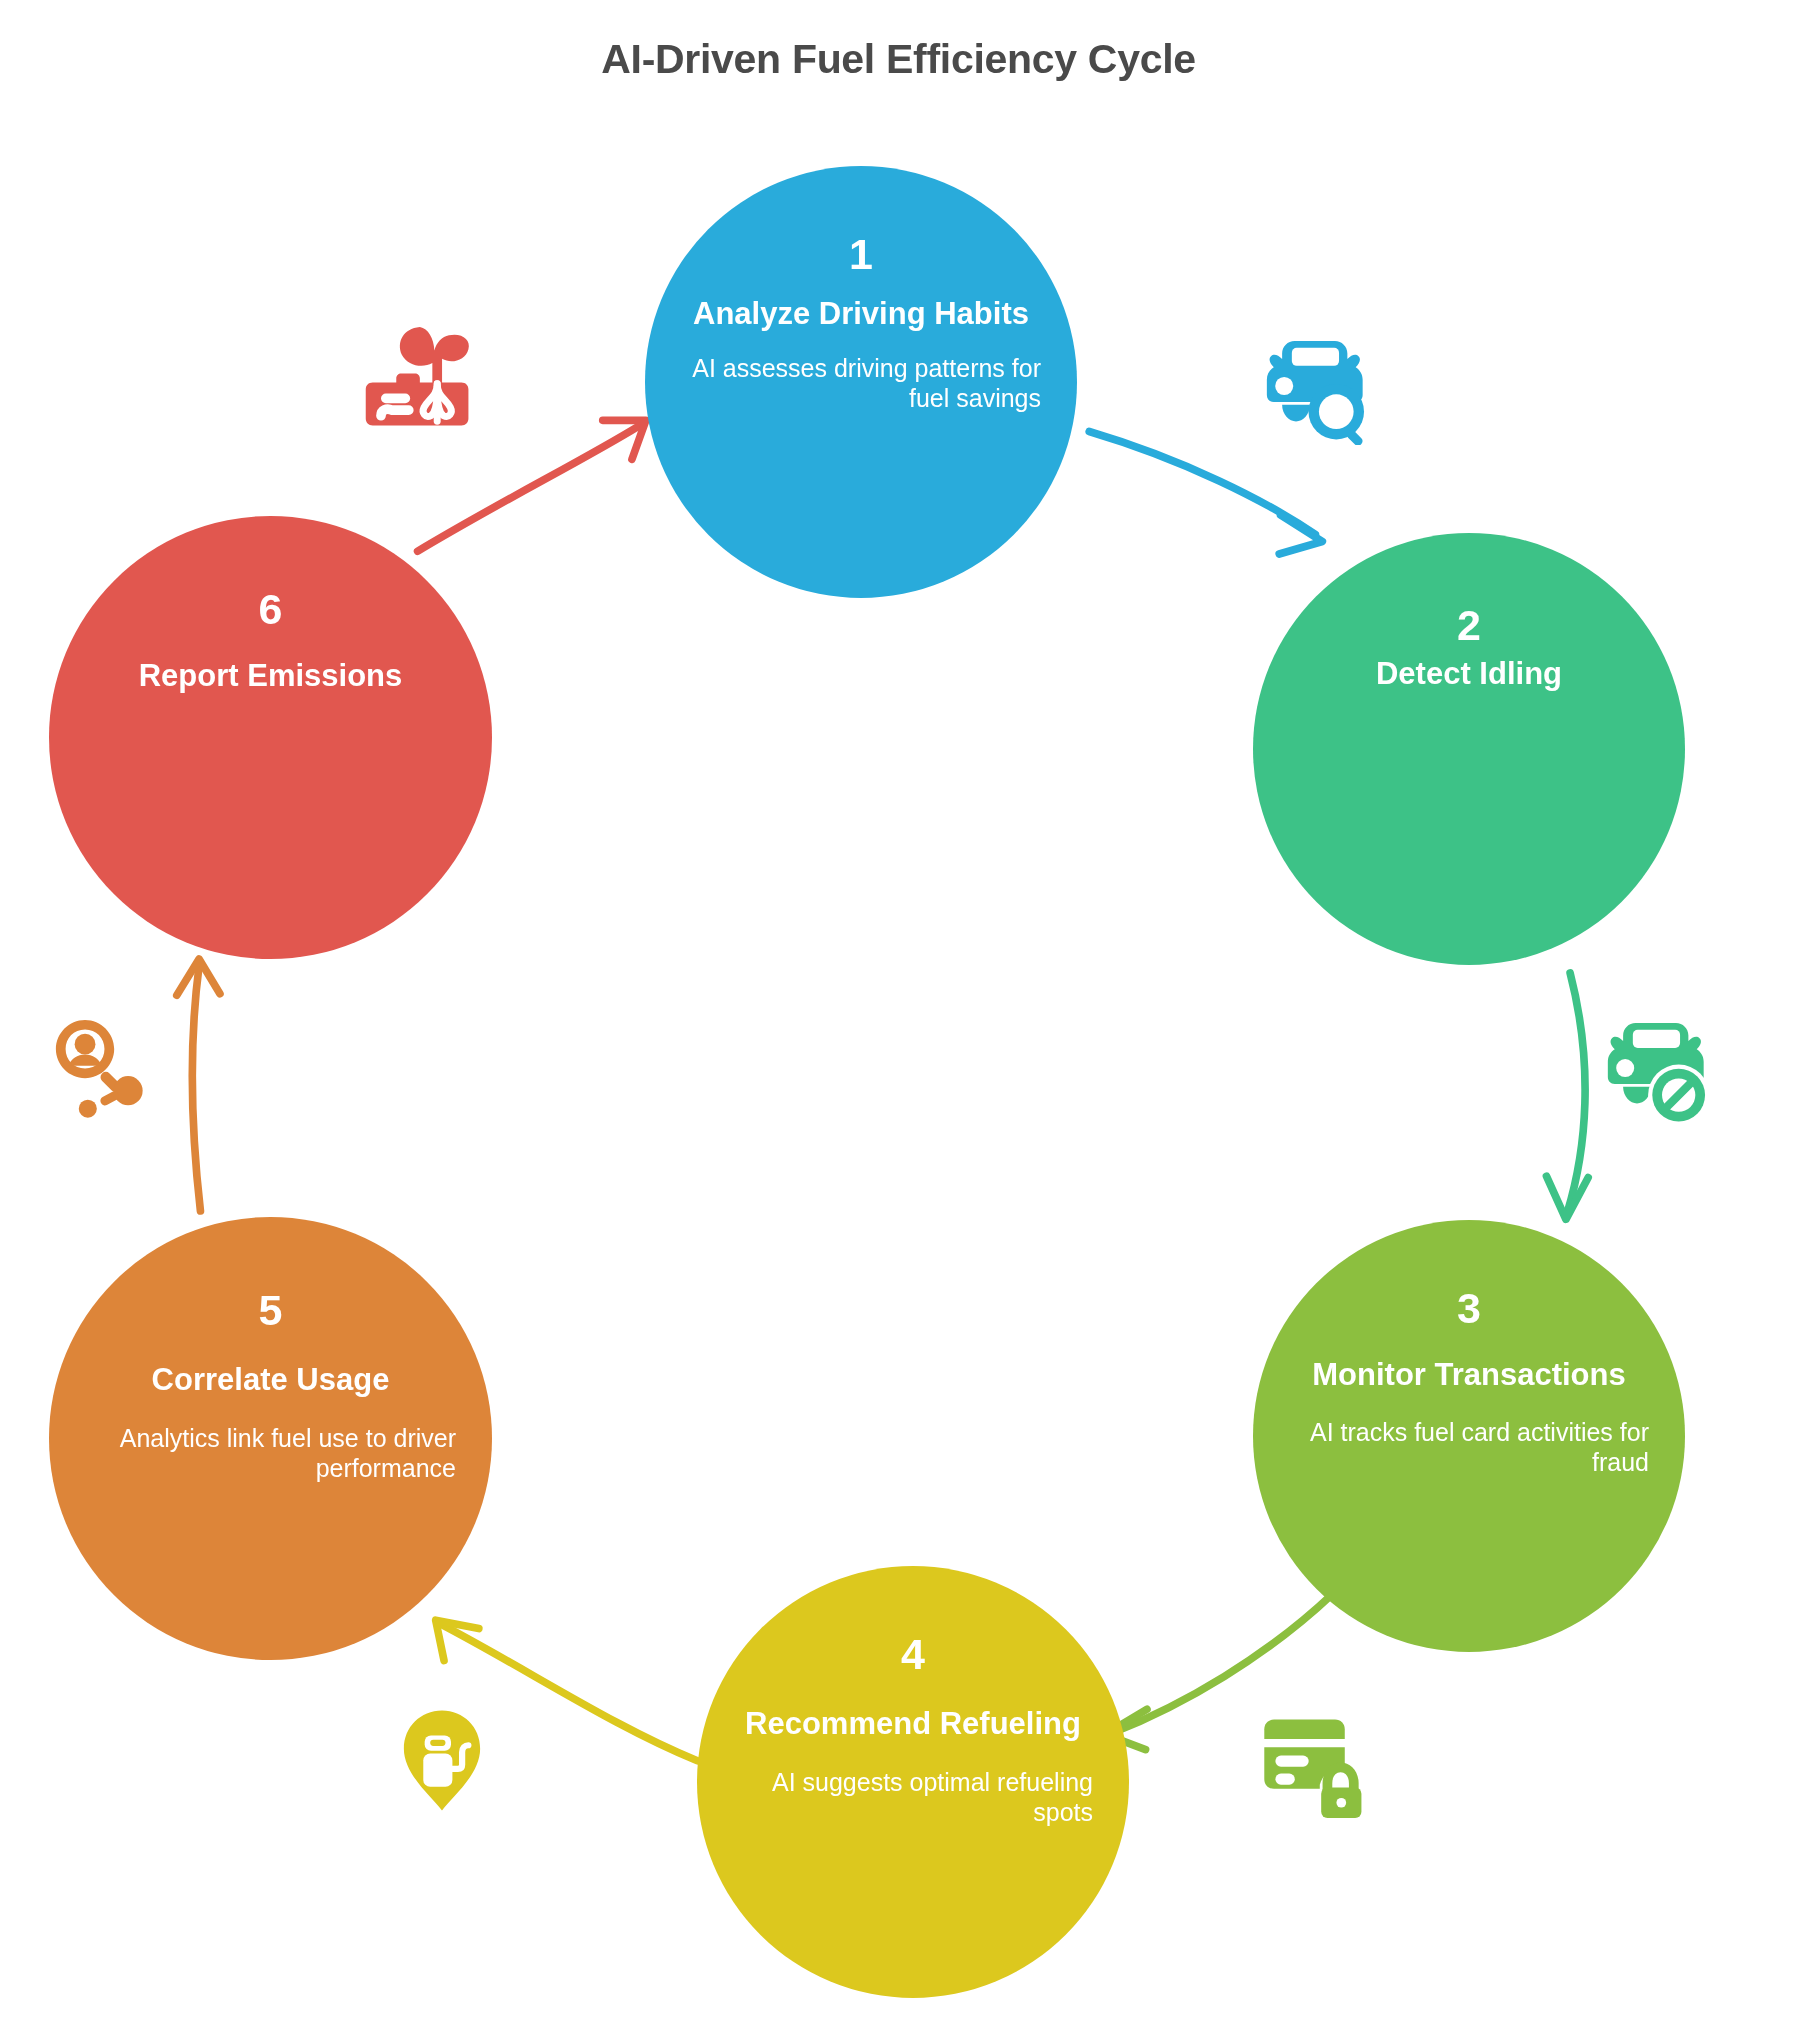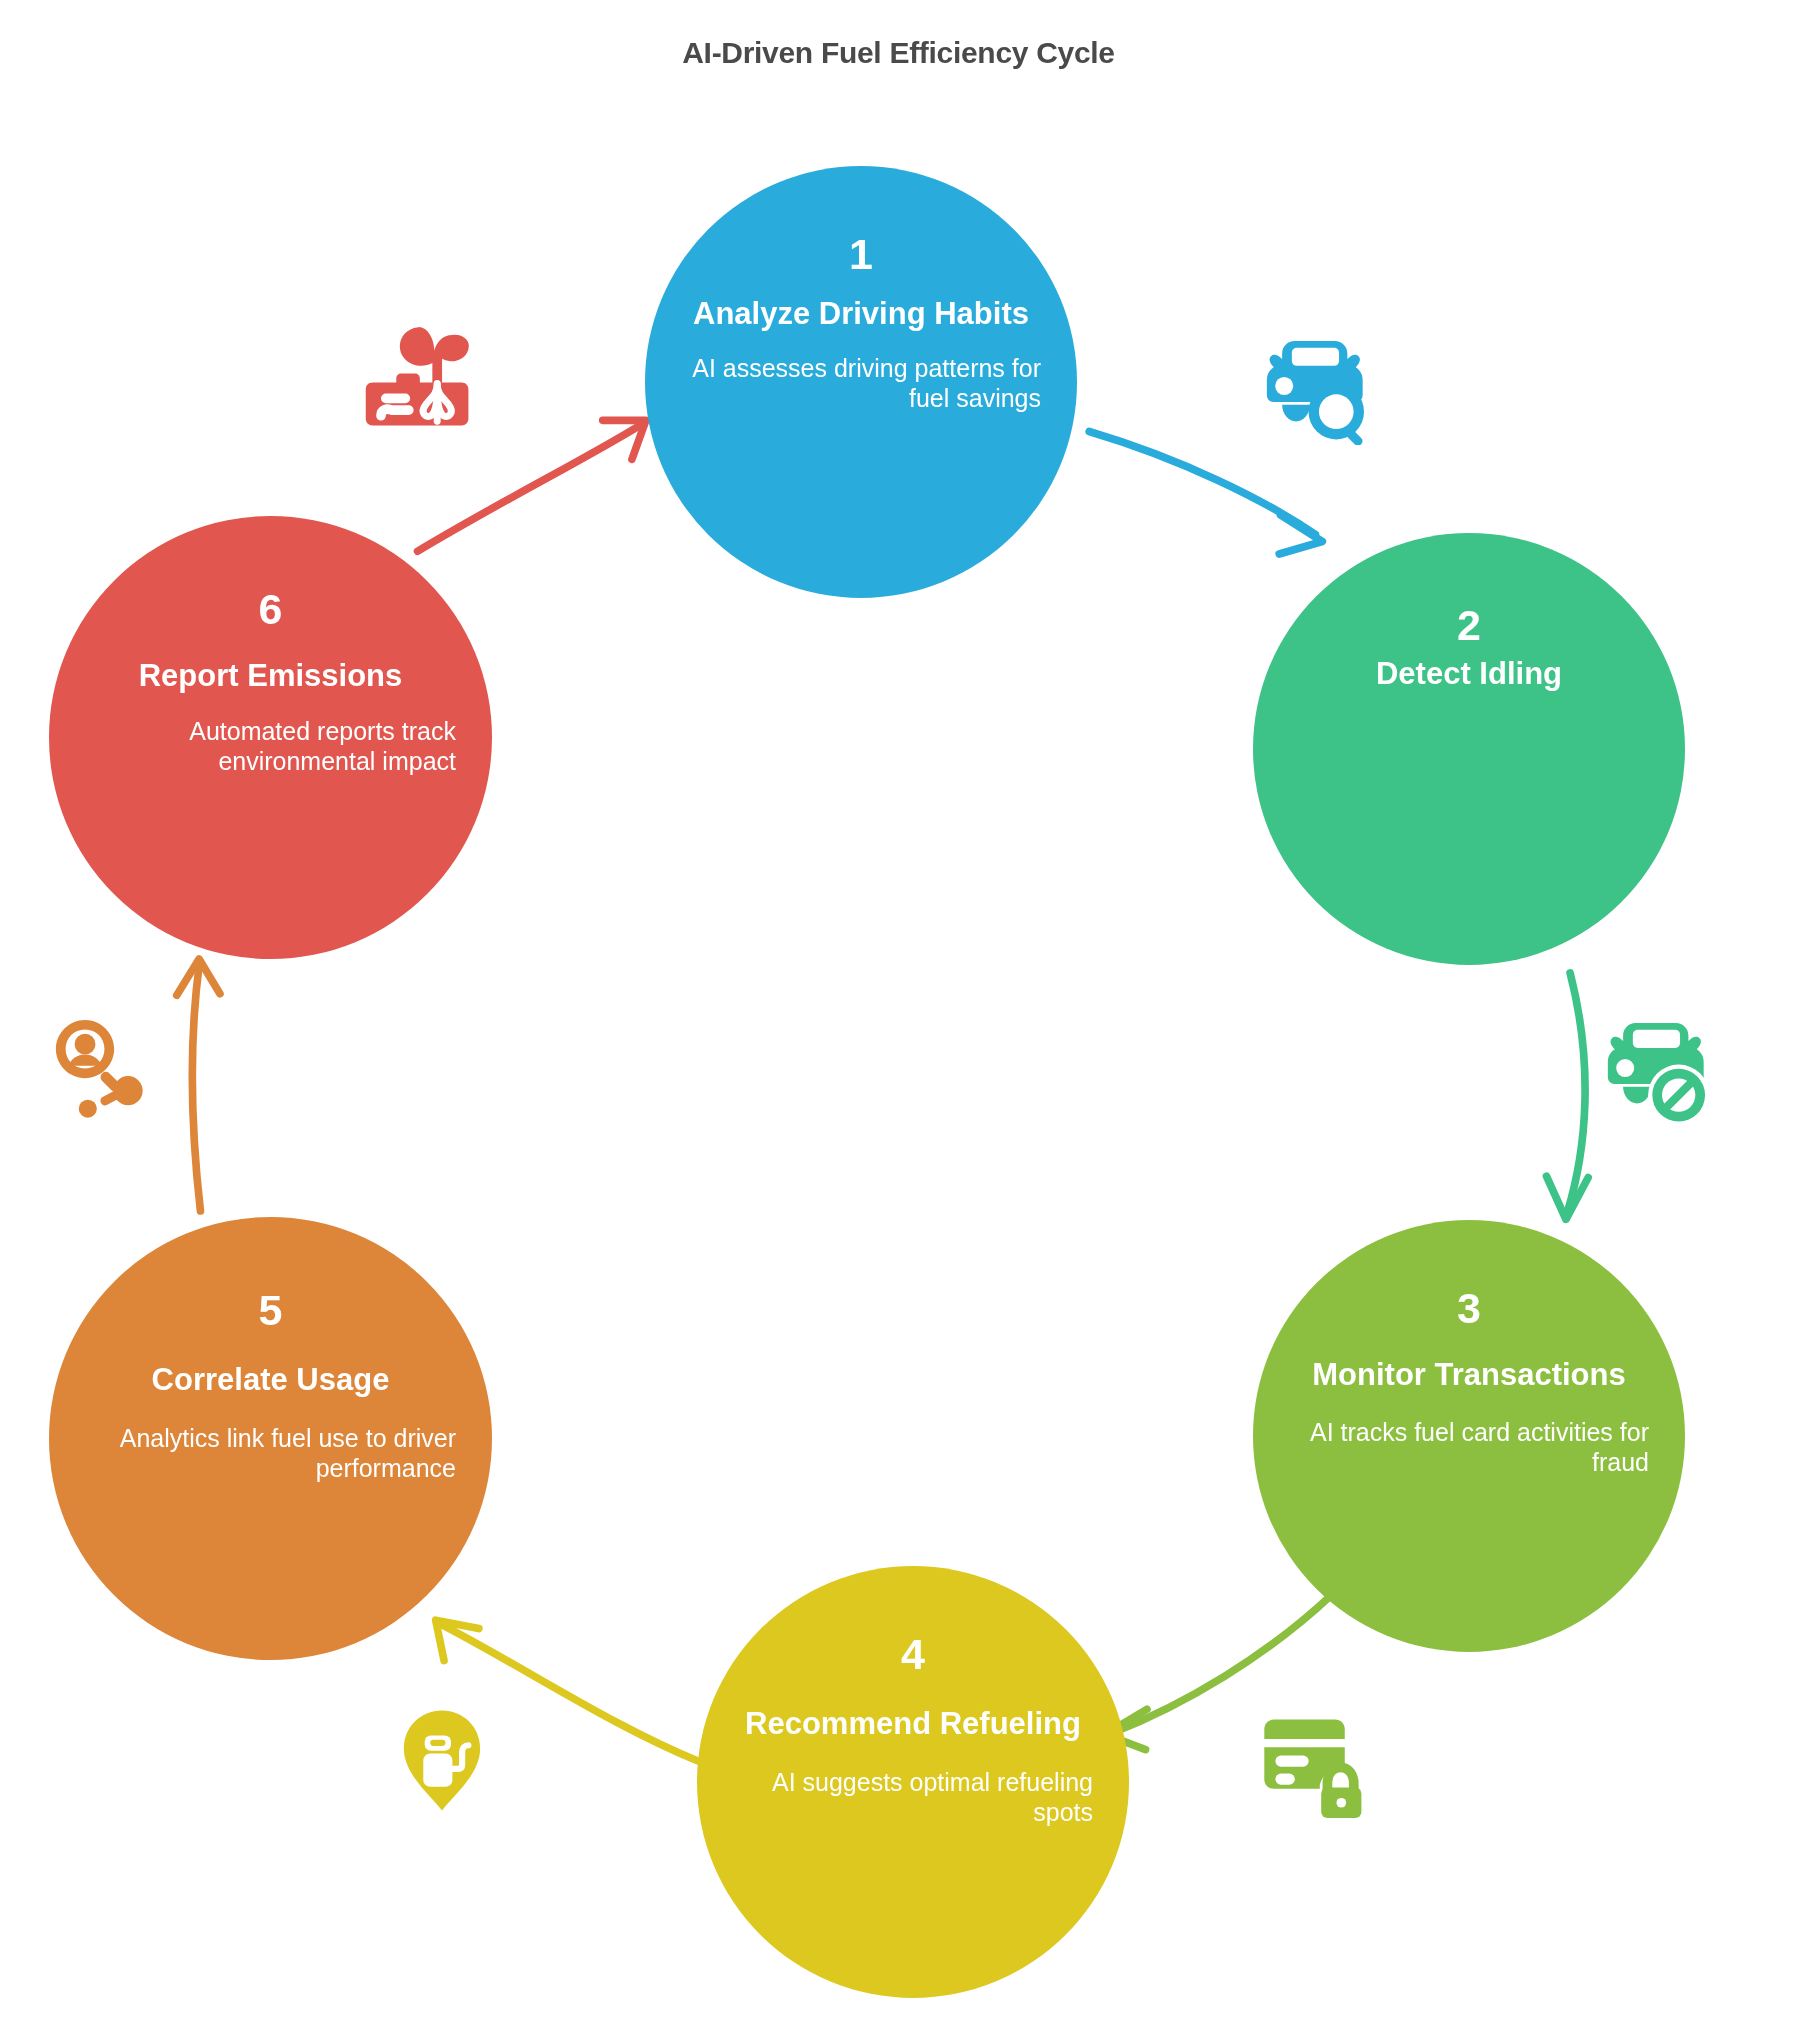--- a/index.html
+++ b/index.html
@@ -14,21 +14,21 @@
     font-family: "Liberation Sans", sans-serif;
     overflow: hidden;
   }
 
   #page-title {
     position: absolute;
     top: 36px;
     left: 0;
     width: 1797px;
     text-align: center;
-    font-size: 30px;
+    font-size: 41px;
     font-weight: bold;
     color: #4a4a4a;
     letter-spacing: -0.3px;
   }
 
   #diagram {
     position: absolute;
     left: 0;
     top: 0;
     width: 1797px;
@@ -216,21 +216,20 @@
 
   <div class="node" id="node-5">
     <div class="node-number">5</div>
     <div class="node-title">Correlate Usage</div>
     <div class="node-desc">Analytics link fuel use to driver performance</div>
   </div>
 
   <div class="node" id="node-6">
     <div class="node-number">6</div>
     <div class="node-title">Report Emissions</div>
-    <div class="node-desc">Automated reports track environmental impact</div>
   </div>
 
   <div class="edge-icon" id="icon-1">
     <svg width="125" height="118" viewBox="0 0 180 170" xmlns="http://www.w3.org/2000/svg">
       <g fill="#29abdb">
         <path d="M52,38 C52,28 60,20 70,20 L128,20 C138,20 146,28 146,38 L146,46
                  C152,40 158,38 162,42 C166,46 164,52 158,58
                  C164,62 168,68 168,76 L168,98 C168,104 164,108 158,108
                  L40,108 C34,108 30,104 30,98 L30,76 C30,68 34,62 40,58
                  C34,52 32,46 36,42 C40,38 46,40 52,46 Z"></path>

